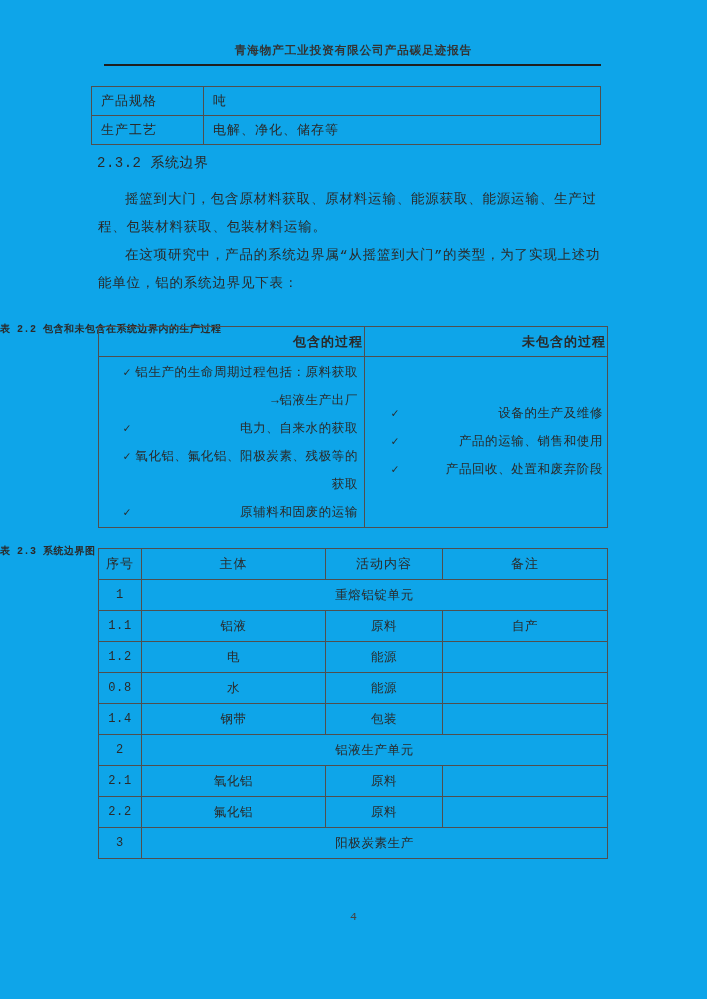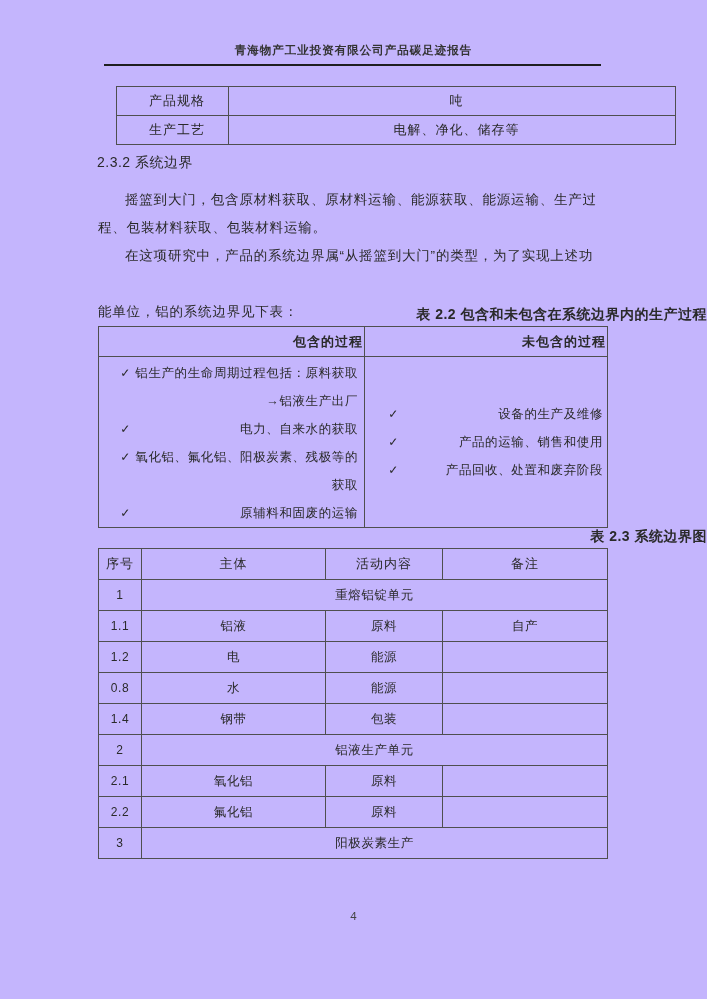--- a/index.html
+++ b/index.html
@@ -1,53 +1,53 @@
 <!DOCTYPE html>
 <html><head>
 <meta charset="utf-8">
 <style>
   html,body{margin:0;padding:0;background:#e8e8e8;}
   .page{
     position:relative;
     width:707px;height:999px;
     margin:0 auto;
-    background:#c4b5fd;
-    font-family:Liberation Sans, sans-serif;
+    background:#0ea5e9;
+    font-family:Liberation Mono, monospace;
     color:#2a2a2a;
     overflow:hidden;
   }
   .abs{position:absolute;}
   .header-title{
     top:43px;left:0;width:707px;
     text-align:center;
     font-size:11.5px;font-weight:bold;letter-spacing:1px;
     color:#333;
   }
   .header-rule{
     top:64px;left:104px;width:497px;height:0;
     border-top:2px solid #1f1f1f;
   }
   table{border-collapse:collapse;table-layout:fixed;}
   td,th{border:1px solid #4f4f4f;overflow:hidden;}
 
   
-  .spec-table{top:86px;left:116px;width:560px;text-align:center;}
+  .spec-table{top:86px;left:91px;width:510px;}
   .spec-table td{height:28px;padding:0 0 0 9px;font-size:13px;letter-spacing:1px;vertical-align:middle;}
   .spec-table .c1{width:102px;}
 
   
   .section-heading{top:154px;left:97px;font-size:14px;letter-spacing:0.5px;white-space:nowrap;}
   .pline{left:98px;width:560px;font-size:13.5px;letter-spacing:0.8px;white-space:nowrap;line-height:28px;}
   .pline.indent{padding-left:27px;}
   .pl1{top:186px;}
   .pl2{top:214px;}
   .pl3{top:242px;}
-  .pl4{top:270px;margin-top:28px;}
-
-  .tbl-title{left:0;width:707px;text-align:right;font-weight:bold;font-size:14px;letter-spacing:0.5px;}
+  .pl4{top:270px;}
+
+  .tbl-title{left:0;width:707px;text-align:left;font-weight:bold;font-size:10px;letter-spacing:0.5px;margin-top:16px;}
   .t22-title{top:306px;}
   .t23-title{top:528px;}
 
   
   .table22{top:326px;left:98px;width:510px;text-align:right;}
   .table22 th{height:27px;font-size:13px;letter-spacing:1px;font-weight:bold;vertical-align:middle;}
   .table22 .c-incl{width:263px;}
   .table22 td{font-size:12.5px;letter-spacing:0.6px;}
   .table22 td.cell-incl{vertical-align:top;padding:2px 6px 0 8px;}
   .table22 td.cell-excl{vertical-align:middle;padding:0 4px 0 10px;}

